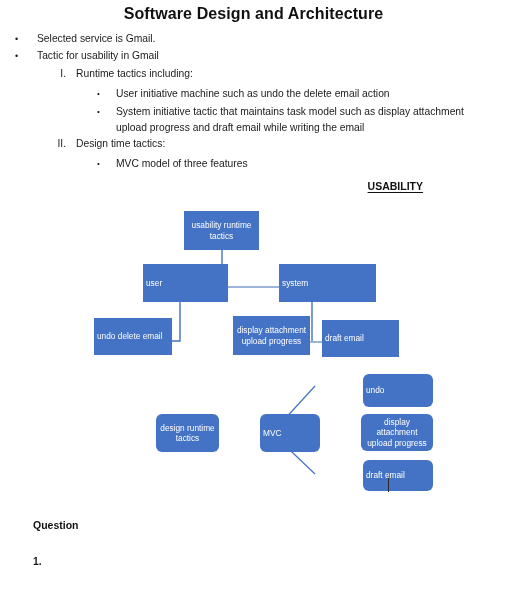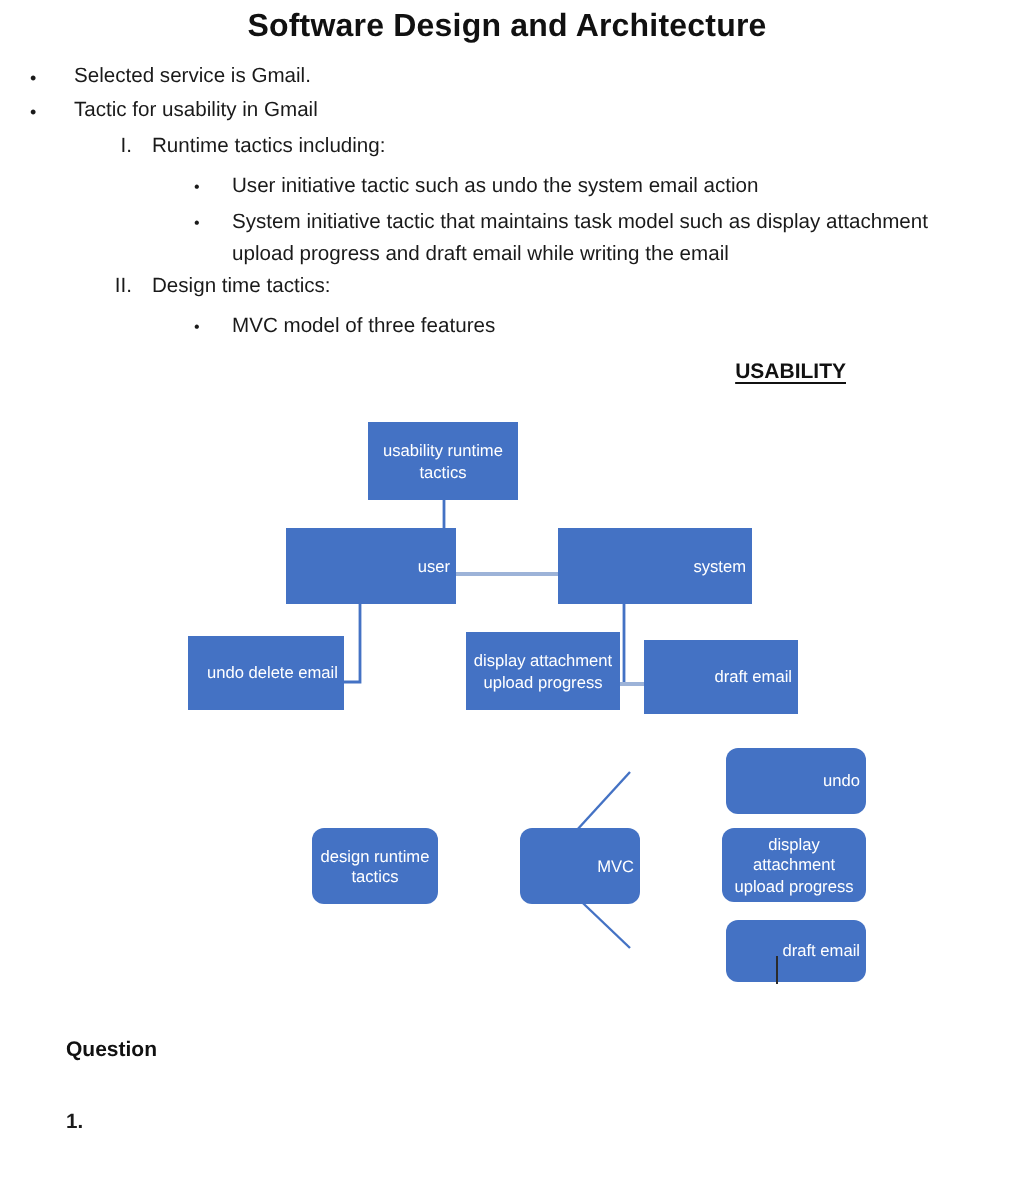--- a/index.html
+++ b/index.html
@@ -97,21 +97,21 @@
   }
 
   .node {
     position: absolute;
     background: #4472C4;
     color: #ffffff;
     font-size: 8.3px;
     line-height: 10.5px;
     display: flex;
     align-items: center;
-    justify-content: flex-end;
+    justify-content: flex-start;
     text-align: center;
     box-sizing: border-box;
     padding: 1px 3px;
   }
   .node.rounded {
     border-radius: 6px;
     margin-left: 48px;
   }
 
   .caret {
@@ -160,21 +160,21 @@
   <span>Tactic for usability in Gmail</span>
 </div>
 
 <div class="roman-item" style="left:76px; top:68px;">
   <span class="marker">I.</span>
   <span>Runtime tactics including:</span>
 </div>
 
 <div class="bullet-l2" style="left:116px; top:86px; width:380px;">
   <span class="marker">•</span>
-  <span>User initiative tactic such as undo the system email action</span>
+  <span>User initiative machine such as undo the delete email action</span>
 </div>
 
 <div class="bullet-l2" style="left:116px; top:104px; width:375px;">
   <span class="marker">•</span>
   <span>System initiative tactic that maintains task model such as display attachment upload progress and draft email while writing the email</span>
 </div>
 
 <div class="roman-item" style="left:76px; top:138px;">
   <span class="marker">II.</span>
   <span>Design time tactics:</span>

